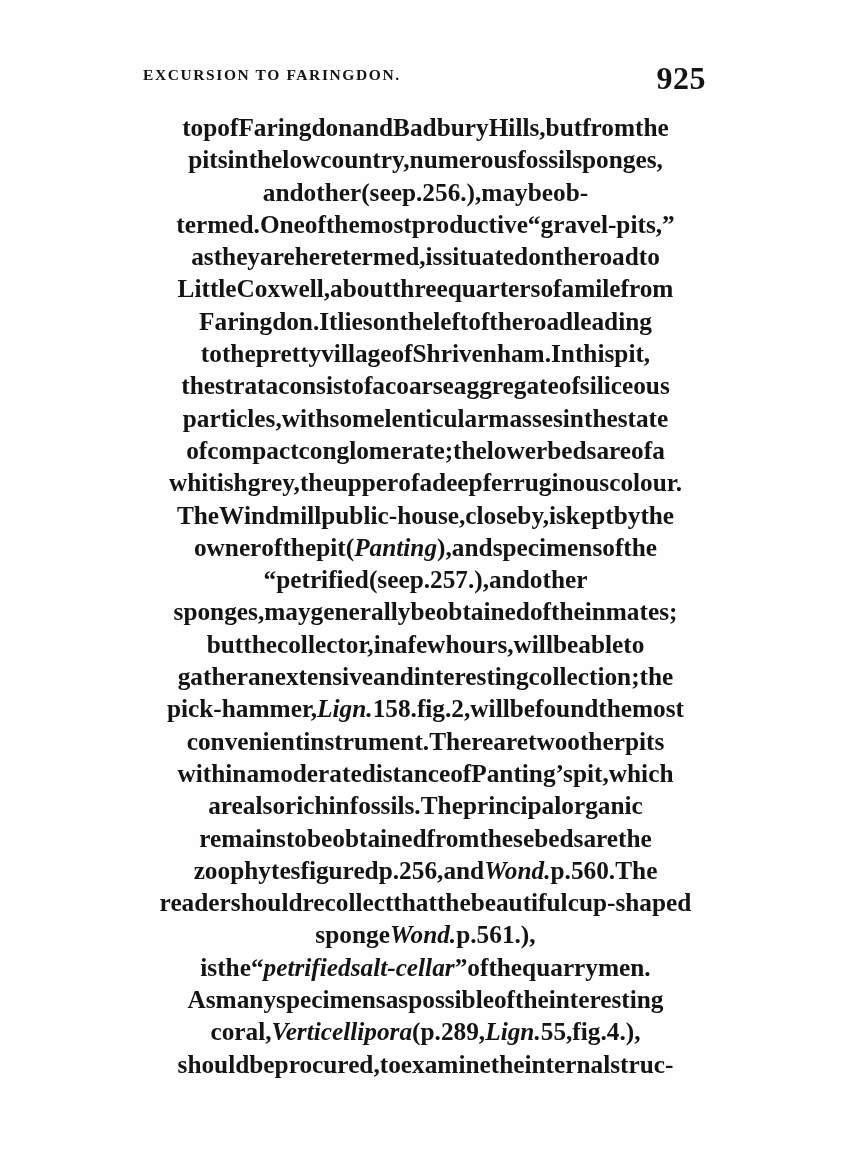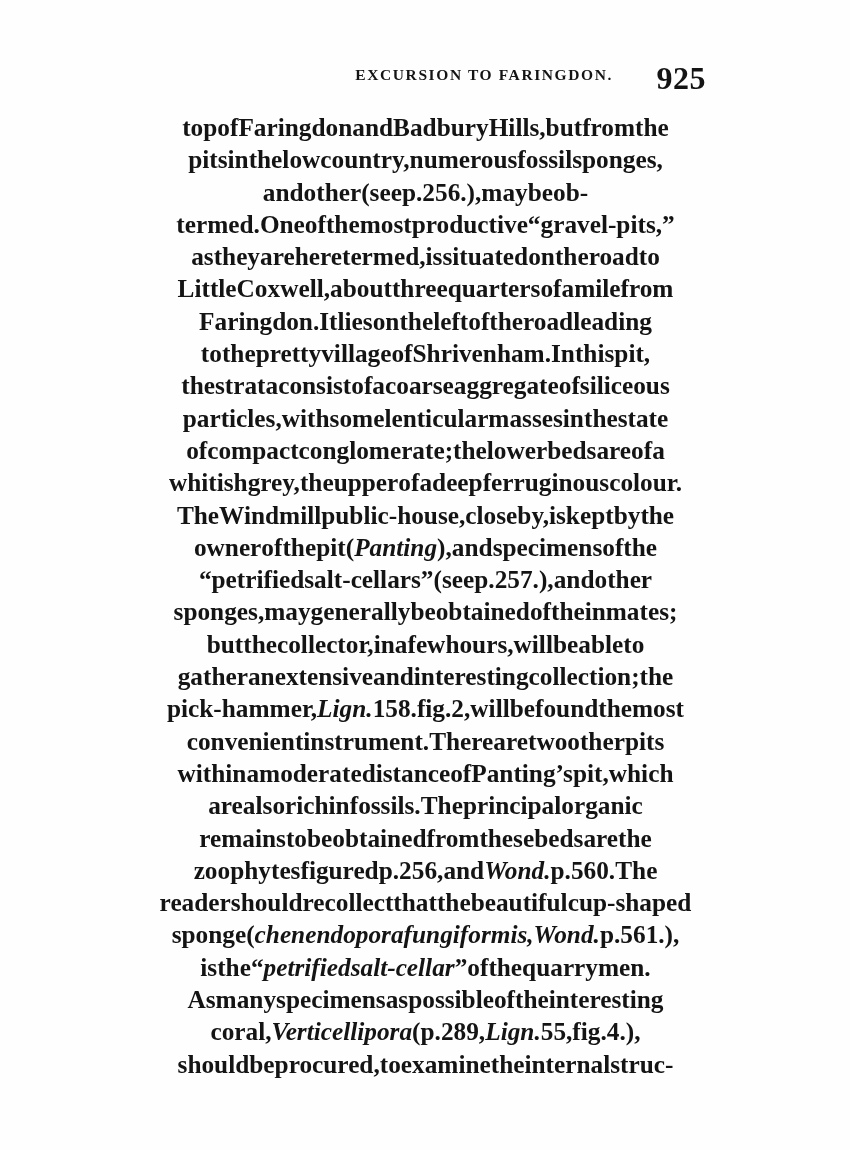--- a/index.html
+++ b/index.html
@@ -26,21 +26,21 @@
     position: absolute;
     left: 143px;
     width: 565px;
     top: 62px;
     height: 30px;
   }
   .running-title {
     position: absolute;
     left: 0;
     width: 470px;
-    text-align: right;
+    text-align: left;
     top: 4px;
     font-size: 15.5px;
     letter-spacing: 1.6px;
     font-weight: bold;
     font-variant: small-caps;
     text-transform: uppercase;
   }
   .page-number {
     position: absolute;
     right: 2px;
@@ -234,21 +234,20 @@
         <span class="word"><span class="seg">the</span></span>
         <span class="word"><span class="seg">pit</span></span>
         <span class="word"><span class="seg">(</span><span class="seg it">Panting</span><span class="seg">),</span></span>
         <span class="word"><span class="seg">and</span></span>
         <span class="word"><span class="seg">specimens</span></span>
         <span class="word"><span class="seg">of</span></span>
         <span class="word"><span class="seg">the</span></span>
       </div>
       <div class="line">
         <span class="word"><span class="seg">“petrified</span></span>
-        <span class="word"><span class="seg">salt-cellars”</span></span>
         <span class="word"><span class="seg">(see</span></span>
         <span class="word"><span class="seg">p.</span></span>
         <span class="word"><span class="seg">257.),</span></span>
         <span class="word"><span class="seg">and</span></span>
         <span class="word"><span class="seg">other</span></span>
       </div>
       <div class="line">
         <span class="word"><span class="seg">sponges,</span></span>
         <span class="word"><span class="seg">may</span></span>
         <span class="word"><span class="seg">generally</span></span>
@@ -347,22 +346,20 @@
         <span class="word"><span class="seg">reader</span></span>
         <span class="word"><span class="seg">should</span></span>
         <span class="word"><span class="seg">recollect</span></span>
         <span class="word"><span class="seg">that</span></span>
         <span class="word"><span class="seg">the</span></span>
         <span class="word"><span class="seg">beautiful</span></span>
         <span class="word"><span class="seg">cup-shaped</span></span>
       </div>
       <div class="line">
         <span class="word"><span class="seg">sponge</span></span>
-        <span class="word"><span class="seg">(</span><span class="seg it">chenendopora</span></span>
-        <span class="word"><span class="seg it">fungiformis,</span></span>
         <span class="word"><span class="seg it">Wond.</span></span>
         <span class="word"><span class="seg">p.</span></span>
         <span class="word"><span class="seg">561.),</span></span>
       </div>
       <div class="line">
         <span class="word"><span class="seg">is</span></span>
         <span class="word"><span class="seg">the</span></span>
         <span class="word"><span class="seg">“</span><span class="seg it">petrified</span></span>
         <span class="word"><span class="seg it">salt-cellar</span><span class="seg">”</span></span>
         <span class="word"><span class="seg">of</span></span>

